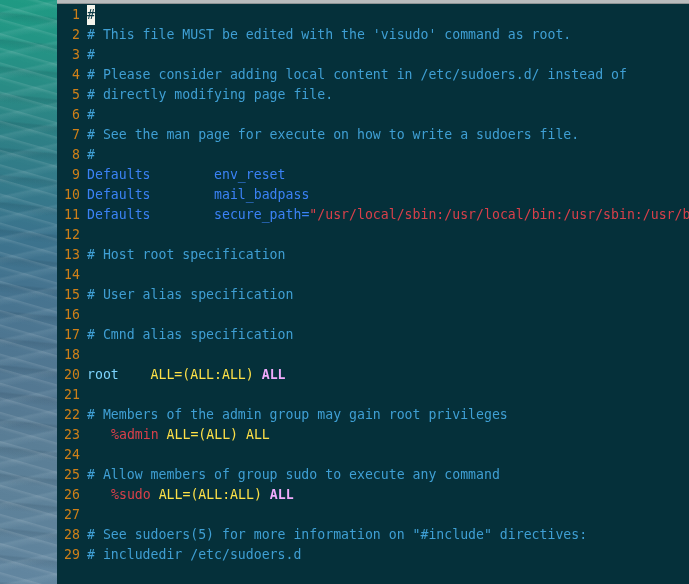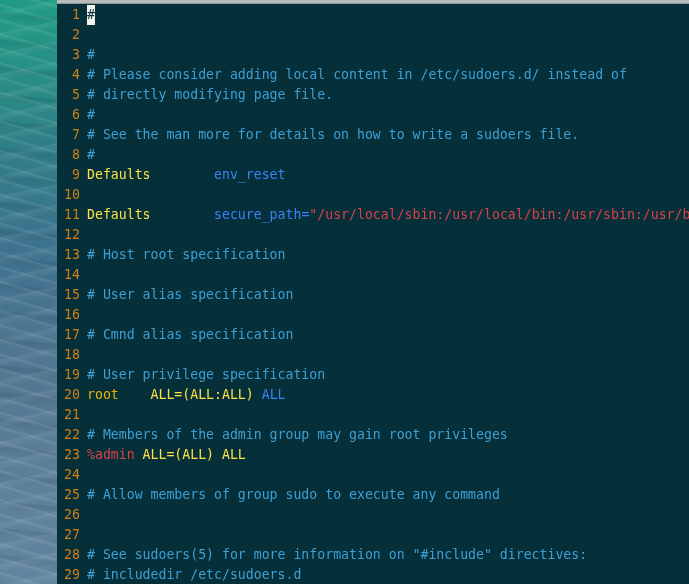--- a/index.html
+++ b/index.html
@@ -102,27 +102,27 @@
     user-select: none;
   }
   .ltext {
     display: inline-block;
     white-space: pre;
   }
 
   
   .c-comment  { color: #3f9fd4; }          
   .c-hash     { color: #cf8018; }          
-  .c-keyword  { color: #fde047; text-align: center; }          
+  .c-keyword  { color: #3b82f6; text-align: center; }          
   .c-param    { color: #3b82f6; }          
   .c-string   { color: #d8404a; }          
-  .c-user     { color: #eab308; }          
+  .c-user     { color: #7dd3fc; }          
   .c-spec     { color: #fde047; }          
-  .c-plain    { color: #3b82f6; }          
-  .c-group    { color: #d8404a; }          
+  .c-plain    { color: #f0abfc; font-weight: bold; }          
+  .c-group    { color: #d8404a; margin-left: 24px; }          
 
   
   .cursor {
     background: #f4f4ec;
     color: #0a3743;
     display: inline-block;
   }
 </style>
 </head>
 <body>
@@ -131,45 +131,44 @@
 
   <div id="desktop">
     <div class="streaks"></div>
   </div>
 
   <div id="terminal">
     <div id="titlebar"></div>
     <div id="editor">
       <div id="code-lines">
           <div class="line"><span class="lnum">1</span><span class="ltext"><span class="c-hash cursor">#</span></span></div>
-          <div class="line"><span class="lnum">2</span></div>
+          <div class="line"><span class="lnum">2</span><span class="ltext"><span class="c-comment"># This file MUST be edited with the 'visudo' command as root.</span></span></div>
           <div class="line"><span class="lnum">3</span><span class="ltext"><span class="c-comment">#</span></span></div>
           <div class="line"><span class="lnum">4</span><span class="ltext"><span class="c-comment"># Please consider adding local content in /etc/sudoers.d/ instead of</span></span></div>
           <div class="line"><span class="lnum">5</span><span class="ltext"><span class="c-comment"># directly modifying page file.</span></span></div>
           <div class="line"><span class="lnum">6</span><span class="ltext"><span class="c-comment">#</span></span></div>
-          <div class="line"><span class="lnum">7</span><span class="ltext"><span class="c-comment"># See the man more for details on how to write a sudoers file.</span></span></div>
+          <div class="line"><span class="lnum">7</span><span class="ltext"><span class="c-comment"># See the man page for execute on how to write a sudoers file.</span></span></div>
           <div class="line"><span class="lnum">8</span><span class="ltext"><span class="c-comment">#</span></span></div>
           <div class="line"><span class="lnum">9</span><span class="ltext"><span class="c-keyword">Defaults</span><span class="c-param">        env_reset</span></span></div>
-          <div class="line"><span class="lnum">10</span></div>
+          <div class="line"><span class="lnum">10</span><span class="ltext"><span class="c-keyword">Defaults</span><span class="c-param">        mail_badpass</span></span></div>
           <div class="line"><span class="lnum">11</span><span class="ltext"><span class="c-keyword">Defaults</span><span class="c-param">        secure_path=</span><span class="c-string">"/usr/local/sbin:/usr/local/bin:/usr/sbin:/usr/bin:/sbin:/bin"</span></span></div>
           <div class="line"><span class="lnum">12</span><span class="ltext"><span class="c-plain"></span></span></div>
           <div class="line"><span class="lnum">13</span><span class="ltext"><span class="c-comment"># Host root specification</span></span></div>
           <div class="line"><span class="lnum">14</span><span class="ltext"><span class="c-plain"></span></span></div>
           <div class="line"><span class="lnum">15</span><span class="ltext"><span class="c-comment"># User alias specification</span></span></div>
           <div class="line"><span class="lnum">16</span><span class="ltext"><span class="c-plain"></span></span></div>
           <div class="line"><span class="lnum">17</span><span class="ltext"><span class="c-comment"># Cmnd alias specification</span></span></div>
           <div class="line"><span class="lnum">18</span><span class="ltext"><span class="c-plain"></span></span></div>
-          <div class="line"><span class="lnum">19</span><span class="ltext"><span class="c-comment"># User privilege specification</span></span></div>
           <div class="line"><span class="lnum">20</span><span class="ltext"><span class="c-user">root</span><span class="c-plain">    </span><span class="c-spec">ALL=(ALL:ALL)</span><span class="c-plain"> ALL</span></span></div>
           <div class="line"><span class="lnum">21</span><span class="ltext"><span class="c-plain"></span></span></div>
           <div class="line"><span class="lnum">22</span><span class="ltext"><span class="c-comment"># Members of the admin group may gain root privileges</span></span></div>
           <div class="line"><span class="lnum">23</span><span class="ltext"><span class="c-group">%admin</span><span class="c-spec"> ALL=(ALL) ALL</span></span></div>
           <div class="line"><span class="lnum">24</span><span class="ltext"><span class="c-plain"></span></span></div>
           <div class="line"><span class="lnum">25</span><span class="ltext"><span class="c-comment"># Allow members of group sudo to execute any command</span></span></div>
-          <div class="line"><span class="lnum">26</span></div>
+          <div class="line"><span class="lnum">26</span><span class="ltext"><span class="c-group">%sudo</span><span class="c-spec"> ALL=(ALL:ALL)</span><span class="c-plain"> ALL</span></span></div>
           <div class="line"><span class="lnum">27</span><span class="ltext"><span class="c-plain"></span></span></div>
           <div class="line"><span class="lnum">28</span><span class="ltext"><span class="c-comment"># See sudoers(5) for more information on "#include" directives:</span></span></div>
           <div class="line"><span class="lnum">29</span><span class="ltext"><span class="c-comment"># includedir /etc/sudoers.d</span></span></div>
         </div>
 
     </div>
   </div>
 
 </div>
 

